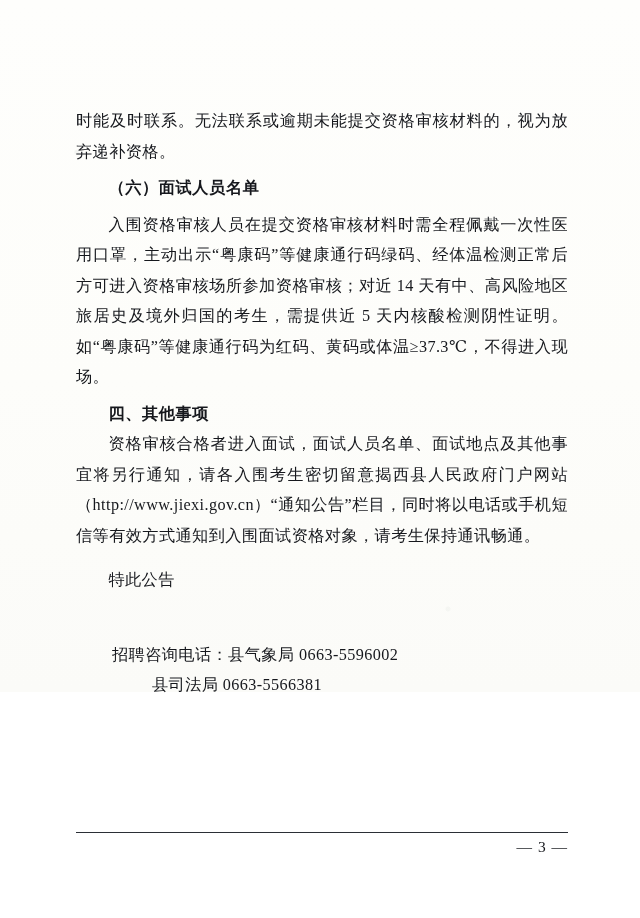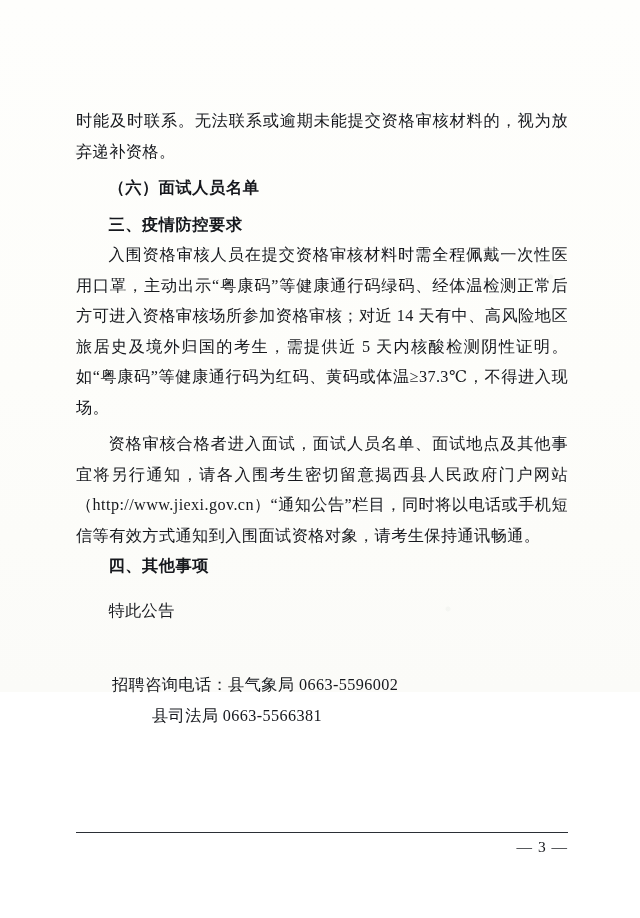--- a/index.html
+++ b/index.html
@@ -106,28 +106,27 @@
 
   <div class="content">
 
     <p class="block">时能及时联系。无法联系或逾期未能提交资格审核材料的，视为放弃递补资格。</p>
 
     <div class="gap-sm"></div>
     <p class="block heading">（六）面试人员名单</p>
 
 
     <div class="gap-sm"></div>
-    <p class="block heading">三、疫情防控要求</p>
 
     <p class="block indent">入围资格审核人员在提交资格审核材料时需全程佩戴一次性医用口罩，主动出示“粤康码”等健康通行码绿码、经体温检测正常后方可进入资格审核场所参加资格审核；对近 14 天有中、高风险地区旅居史及境外归国的考生，需提供近 5 天内核酸检测阴性证明。如“粤康码”等健康通行码为红码、黄码或体温≥37.3℃，不得进入现场。</p>
 
     <div class="gap-sm"></div>
+    <p class="block heading">四、其他事项</p>
+
     <p class="block indent">资格审核合格者进入面试，面试人员名单、面试地点及其他事宜将另行通知，请各入围考生密切留意揭西县人民政府门户网站（http://www.jiexi.gov.cn）“通知公告”栏目，同时将以电话或手机短信等有效方式通知到入围面试资格对象，请考生保持通讯畅通。</p>
-
-    <p class="block heading">四、其他事项</p>
 
     <div class="gap-md"></div>
     <p class="block indent">特此公告</p>
 
     <div class="contact">
       <p class="line">招聘咨询电话：县气象局 0663-5596002</p>
       <p class="line second">县司法局 0663-5566381</p>
     </div>
   </div>
 

